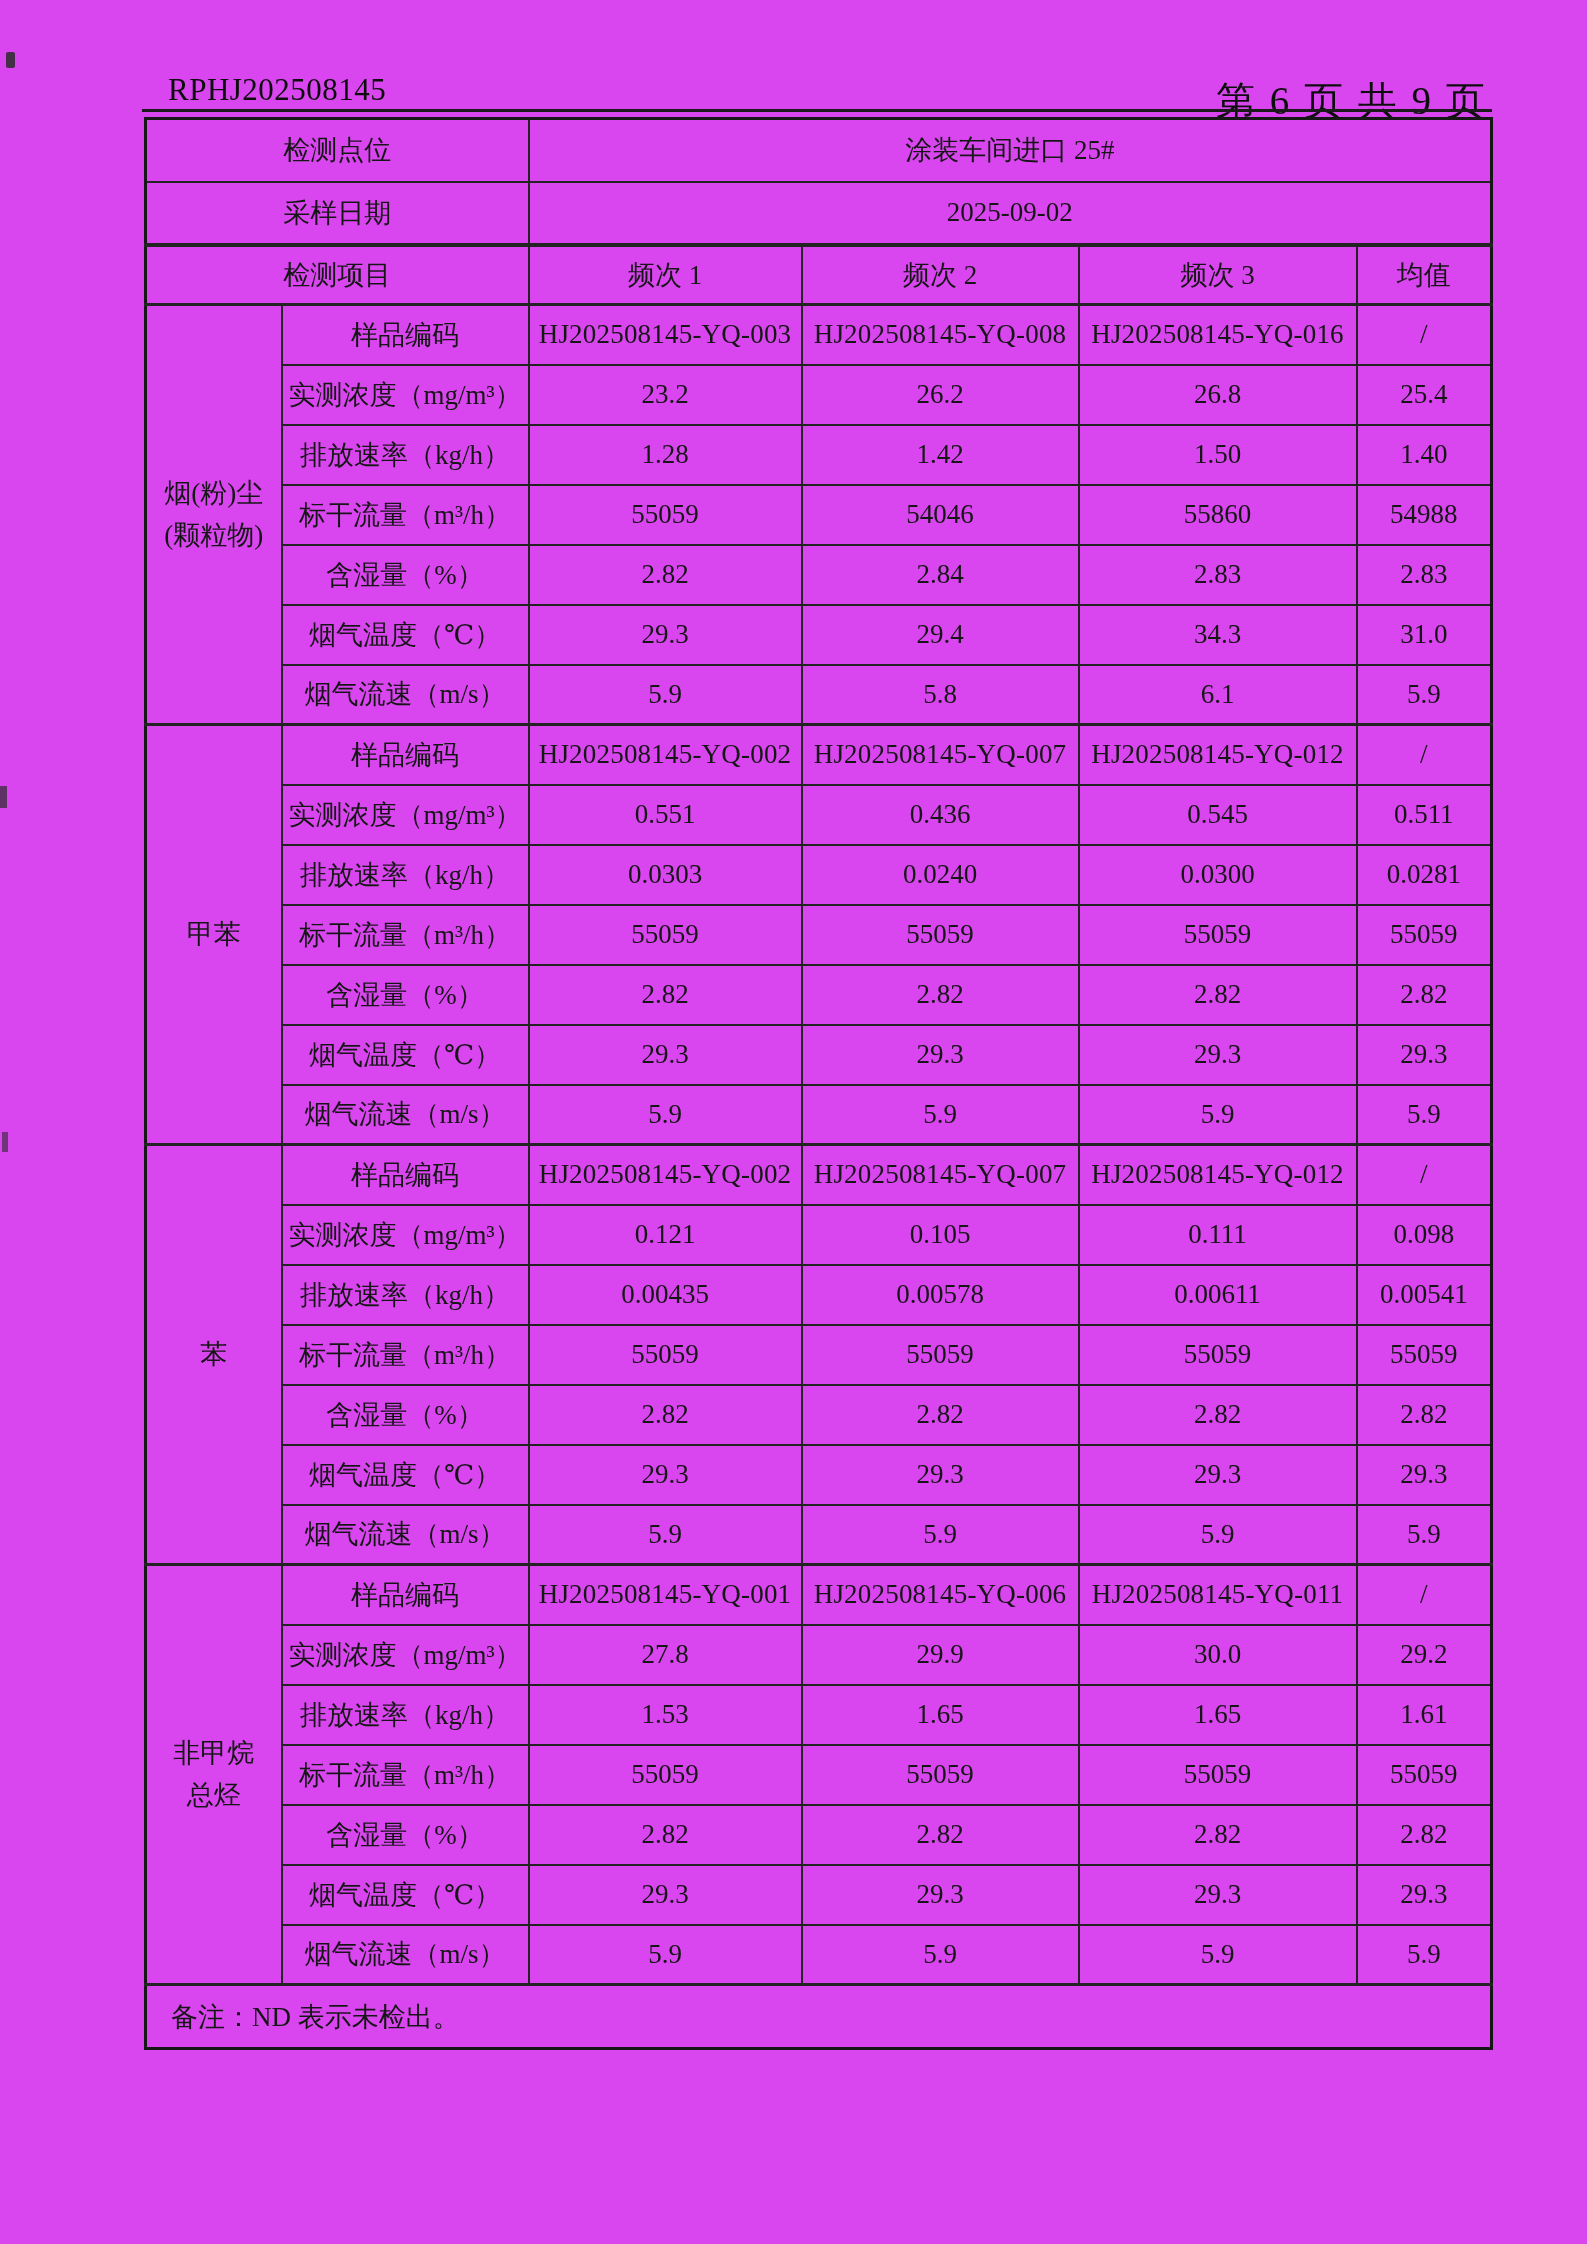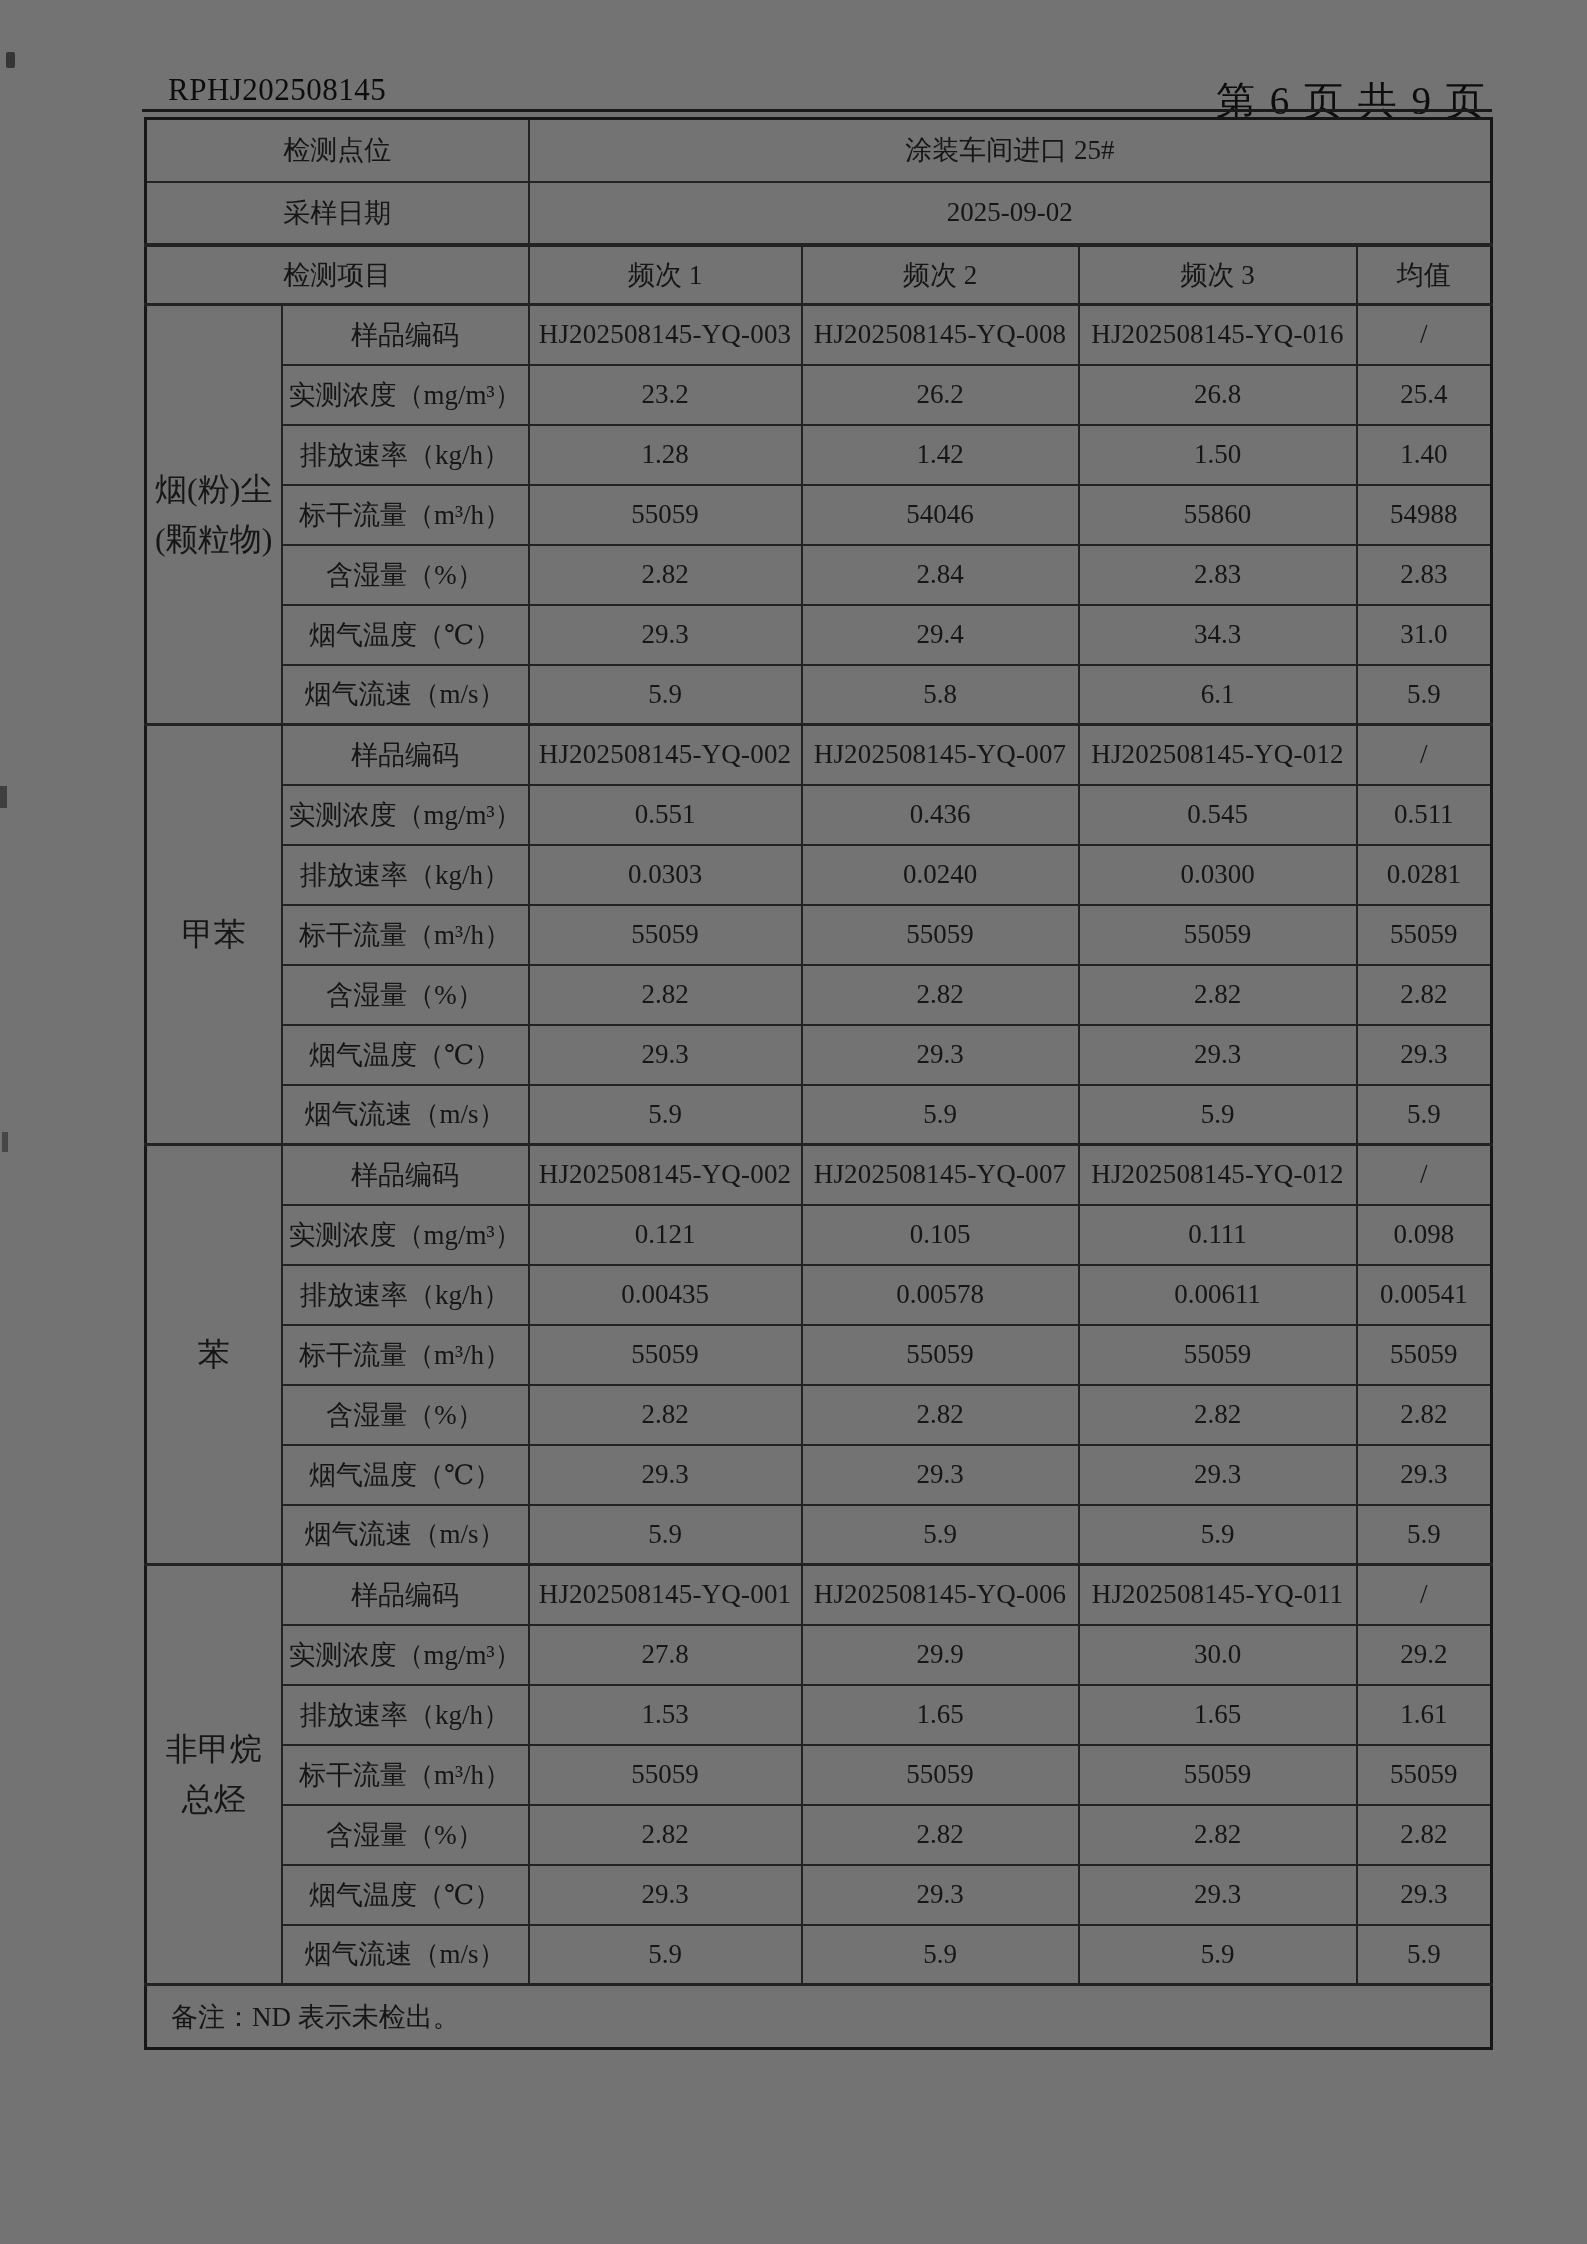--- a/index.html
+++ b/index.html
@@ -1,20 +1,20 @@
 <!DOCTYPE html>
 <html lang="zh"><head>
 <meta charset="utf-8">
 <style>
   html,body{margin:0;padding:0;background:#ffffff;}
   .page{
     position:relative;
     width:1587px;
     height:2244px;
-    background:#737373;
+    background:#d946ef;
     font-family:"Liberation Serif","DejaVu Serif",serif;
     color:#141414;
     overflow:hidden;
   }
   .doc-number{
     position:absolute;
     left:168px;
     top:72px;
     font-size:31px;
     letter-spacing:0.5px;
@@ -57,21 +57,21 @@
     overflow:hidden;
   }
   table.report-table{ border:3px solid #161616; }
   tr.meta-row{ height:63px;margin-top:35px; }
   tr.head-row{ height:60px; }
   tr.data-row{ height:60px; }
   tr.note-row{ height:64px;margin-top:24px; }
   tr.sep-strong td{ border-top-width:4px; }
   tr.section-start td{ border-top-width:3px; }
   td.code-cell{ font-size:24px; letter-spacing:0.2px; white-space:nowrap; }
-  td.cat-cell div{ line-height:1.55; font-size:32px; }
+  td.cat-cell div{ line-height:1.55; font-size:27px; }
   tr.note-row td{
     text-align:left;
     padding-left:24px;
     font-size:27px;
     border-top-width:3px;
   }
   
   .artifact{ position:absolute; background:#2a2a2a; }
   .artifact.a1{ left:6px;  top:52px;   width:9px; height:16px; opacity:.85; border-radius:2px;}
   .artifact.a2{ left:0px;  top:786px;  width:7px; height:22px; opacity:.7; }

